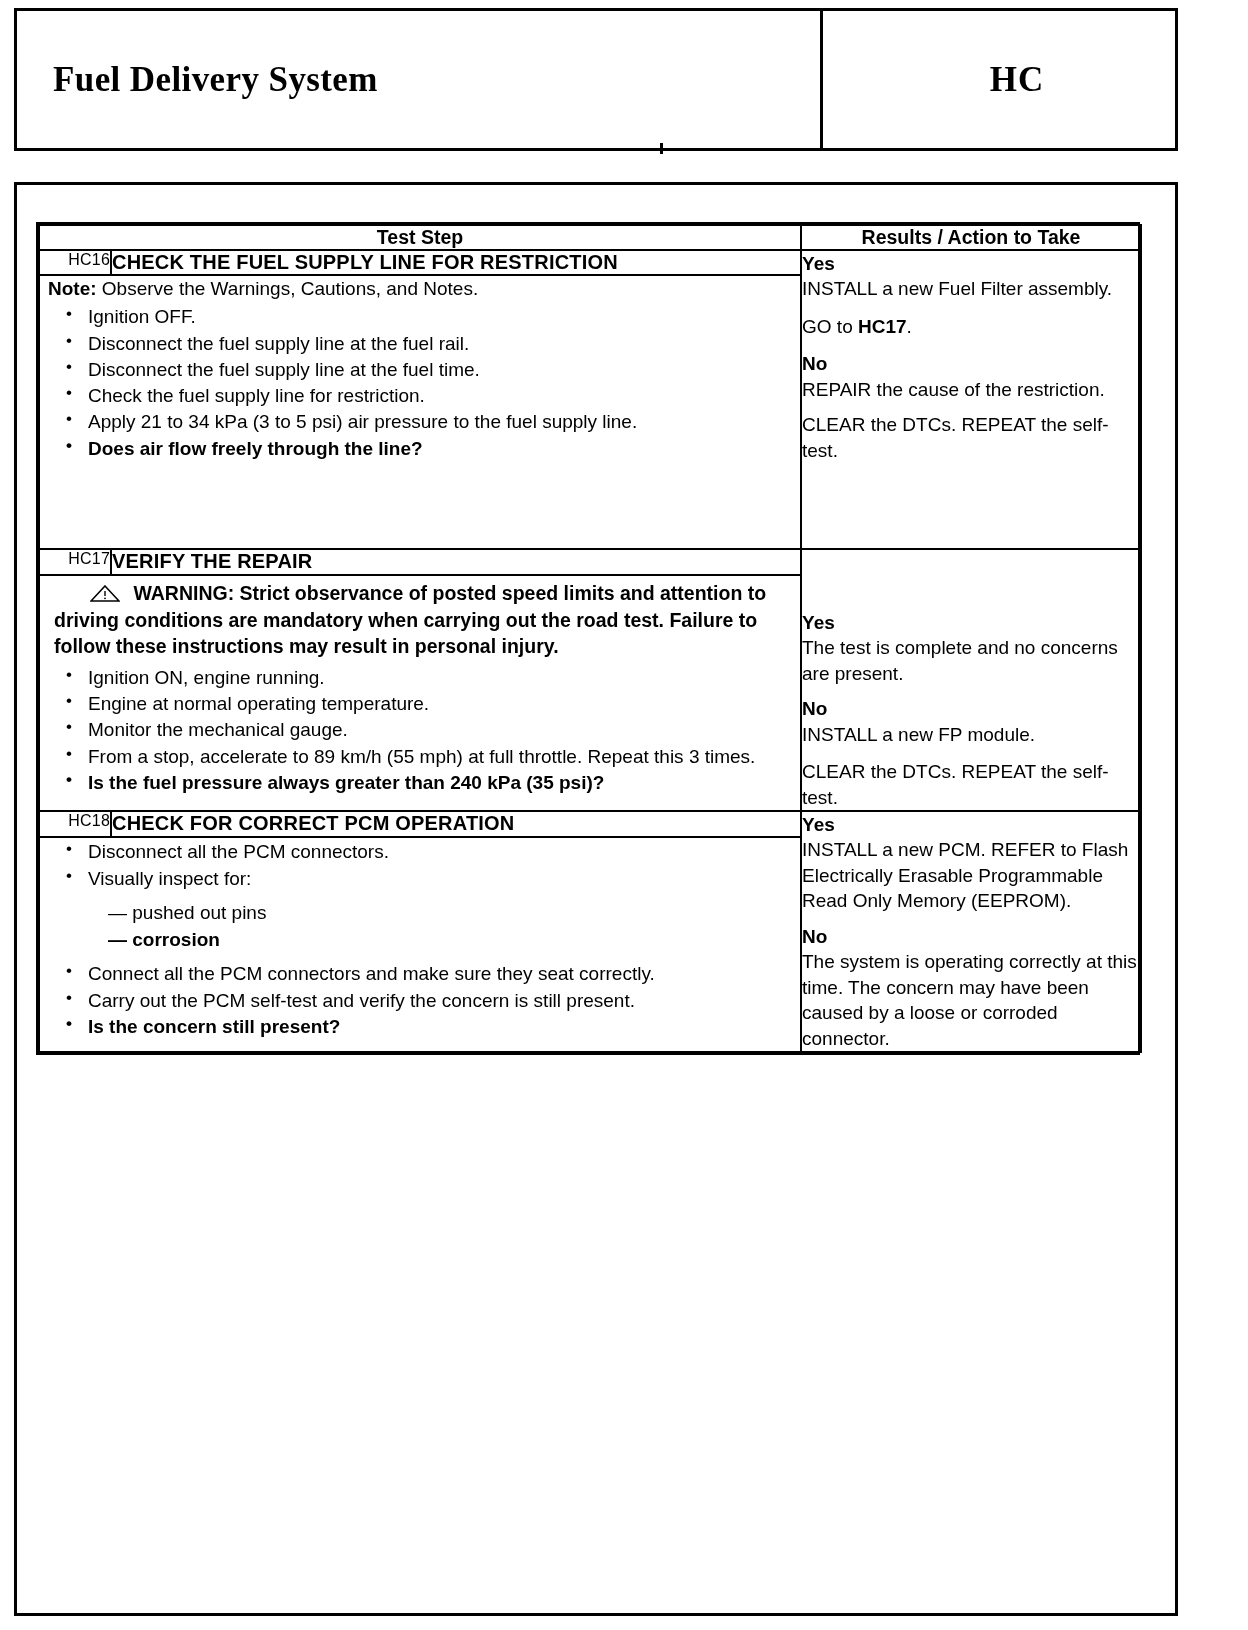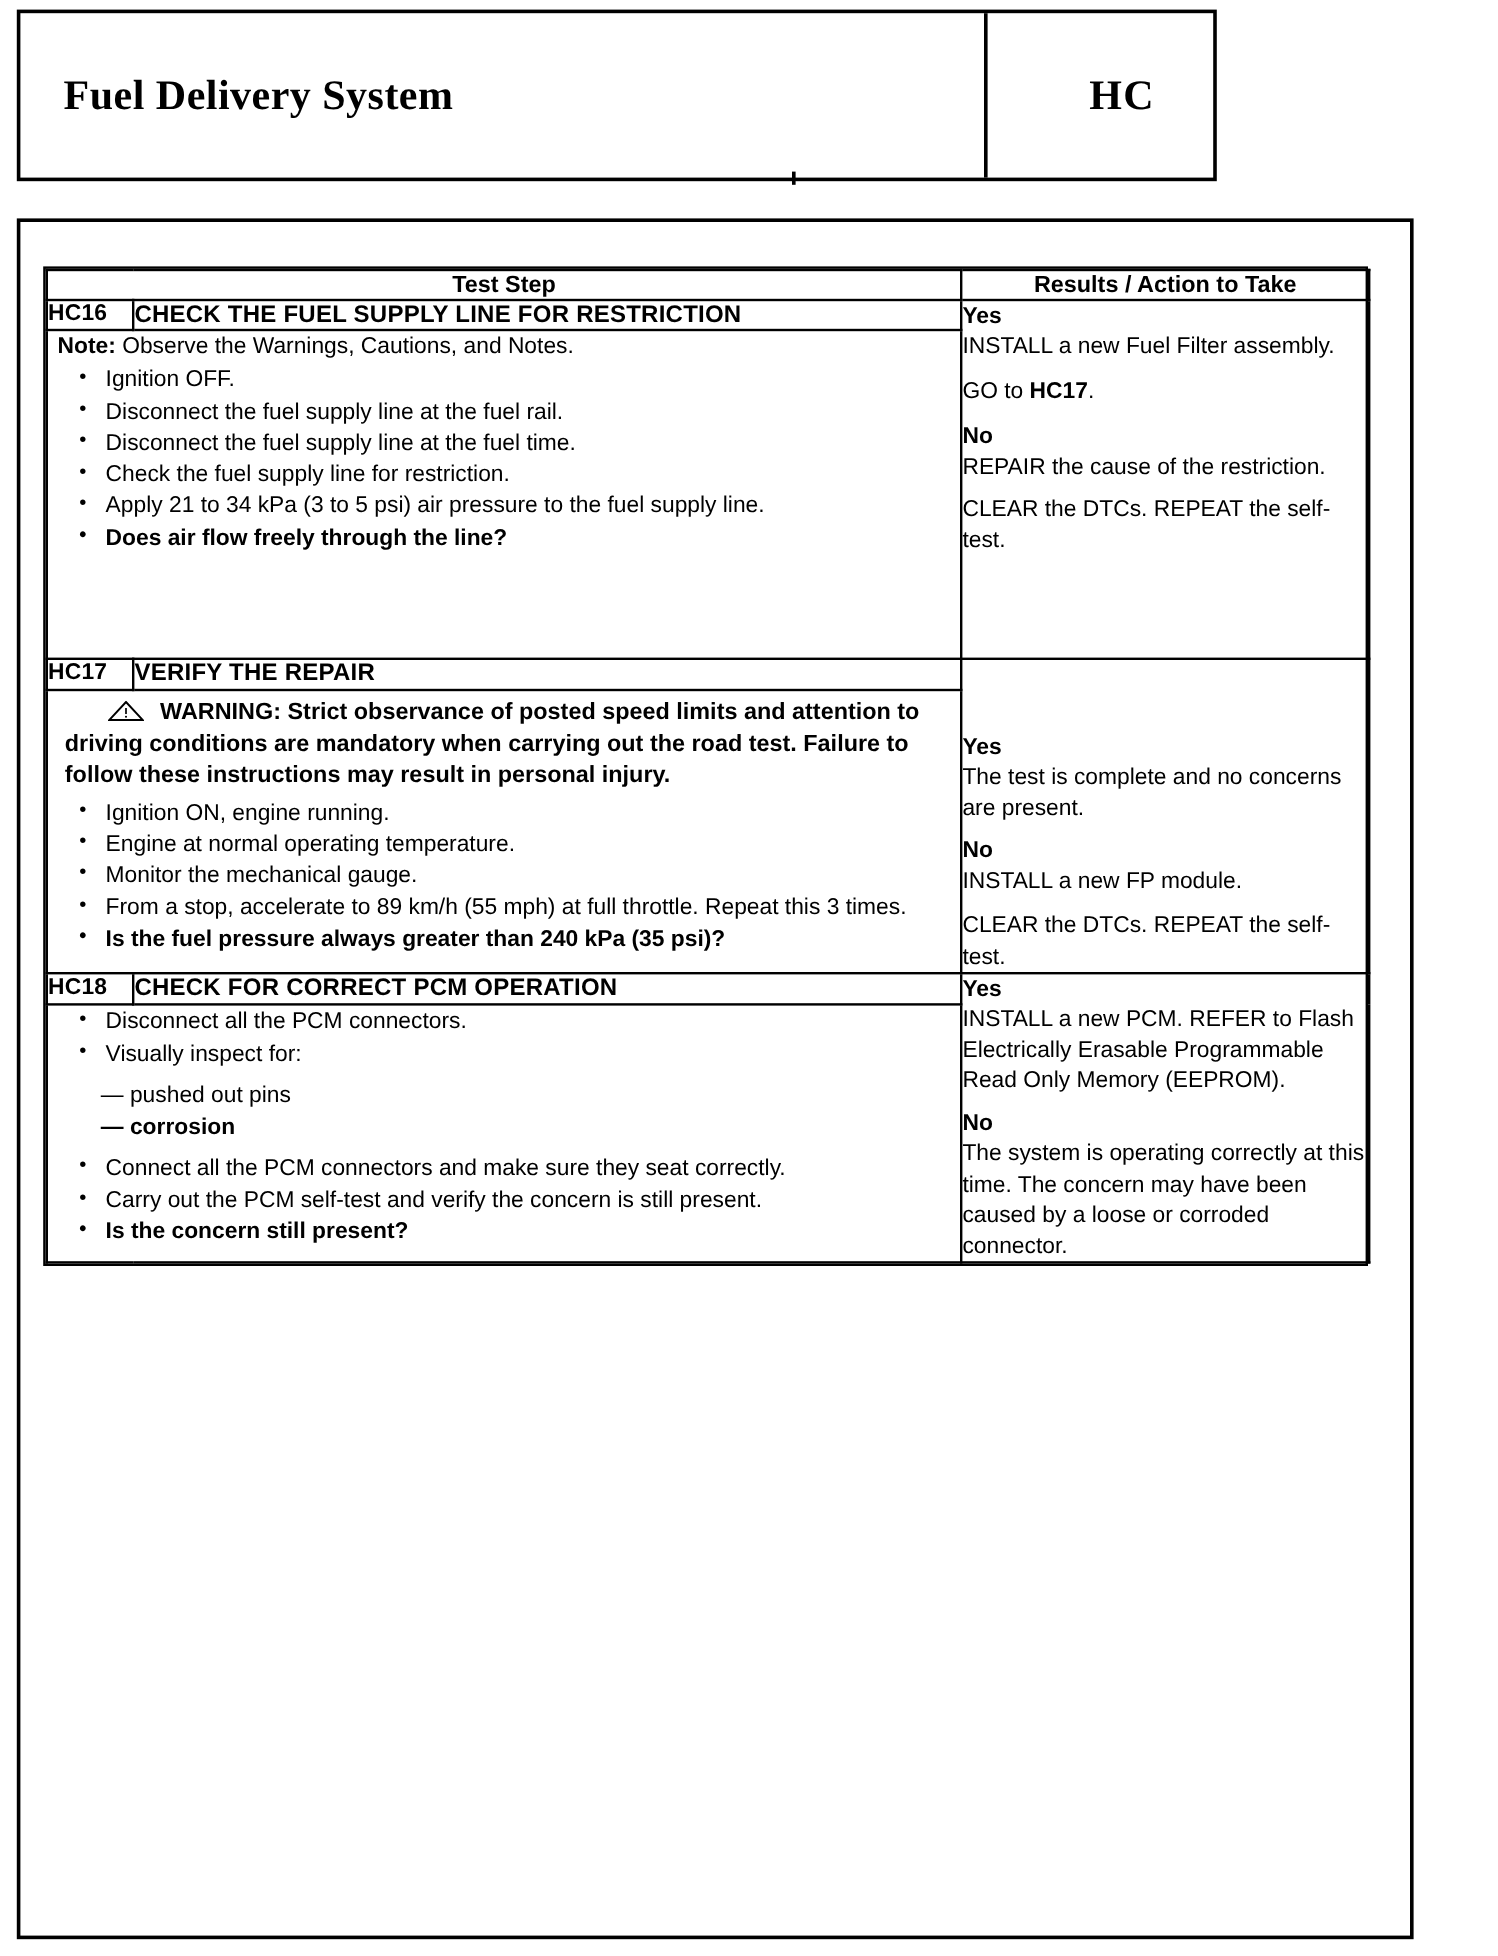--- a/index.html
+++ b/index.html
@@ -21,21 +21,21 @@
     width: 1248px;
     height: 1630px;
     overflow: hidden;
   }
 
   
   .header {
     position: absolute;
     left: 14px;
     top: 8px;
-    width: 1000px;
+    width: 1164px;
     height: 143px;
     border: 3px solid #000;
     box-sizing: border-box;
     display: flex;
     gap: 36px;
   }
   .header-title-cell {
     flex: 0 0 806px;
     display: flex;
     align-items: center;
@@ -107,23 +107,23 @@
   .col-res  { width: 340px; }
 
   .hdr {
     text-align: center;
     font-weight: bold;
     font-size: 19.5px;
     padding: 6px 0 7px 0;
   }
 
   .step-num {
-    font-weight: bold;
-    font-size: 19px;
-    text-align: left;
+    font-weight: normal;
+    font-size: 16px;
+    text-align: right;
     padding: 6px 2px 6px 2px;
     letter-spacing: 0.2px;
   }
   .step-title {
     font-weight: bold;
     font-size: 20px;
     padding: 6px 0 6px 10px;
     letter-spacing: 0.2px;
   }
 
@@ -149,21 +149,21 @@
   ul.bullets li::before {
     content: "\2022";
     position: absolute;
     left: 26px;
     top: -1px;
     font-size: 17px;
   }
   ul.bullets li.b { font-weight: bold; }
 
   .dash-line {
-    padding-left: 44px;
+    padding-left: 68px;
     margin: 2px 0;
   }
   .gap-top { margin-top: 9px; }
   .gap-bot { margin-bottom: 9px; font-weight: bold; }
 
   .warn-block {
     font-weight: bold;
     font-size: 19.5px;
     line-height: 1.34;
     margin: 4px 0 6px 0;

